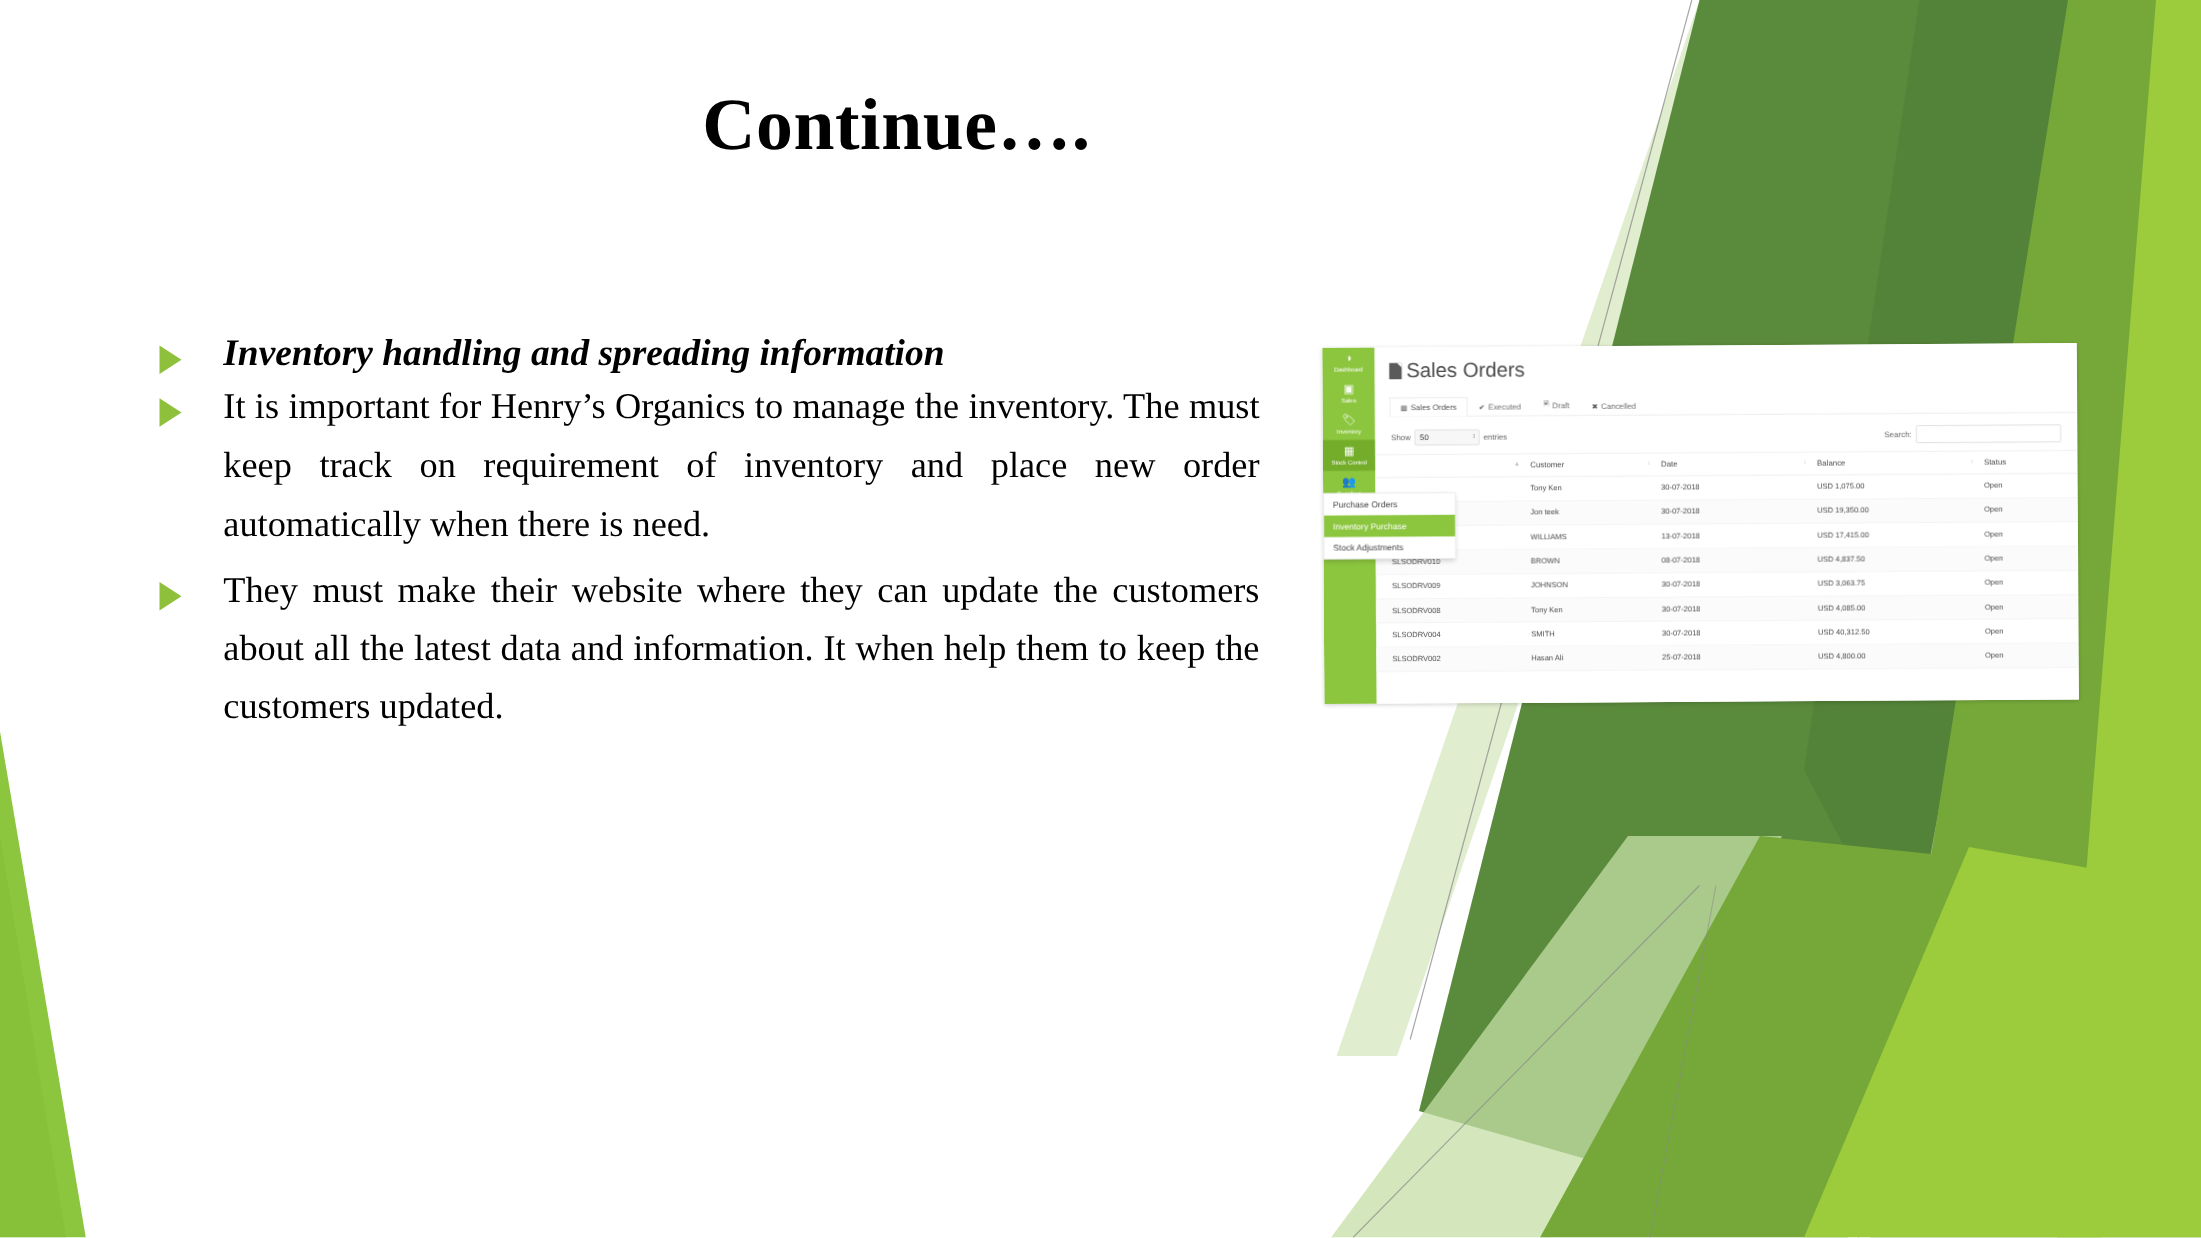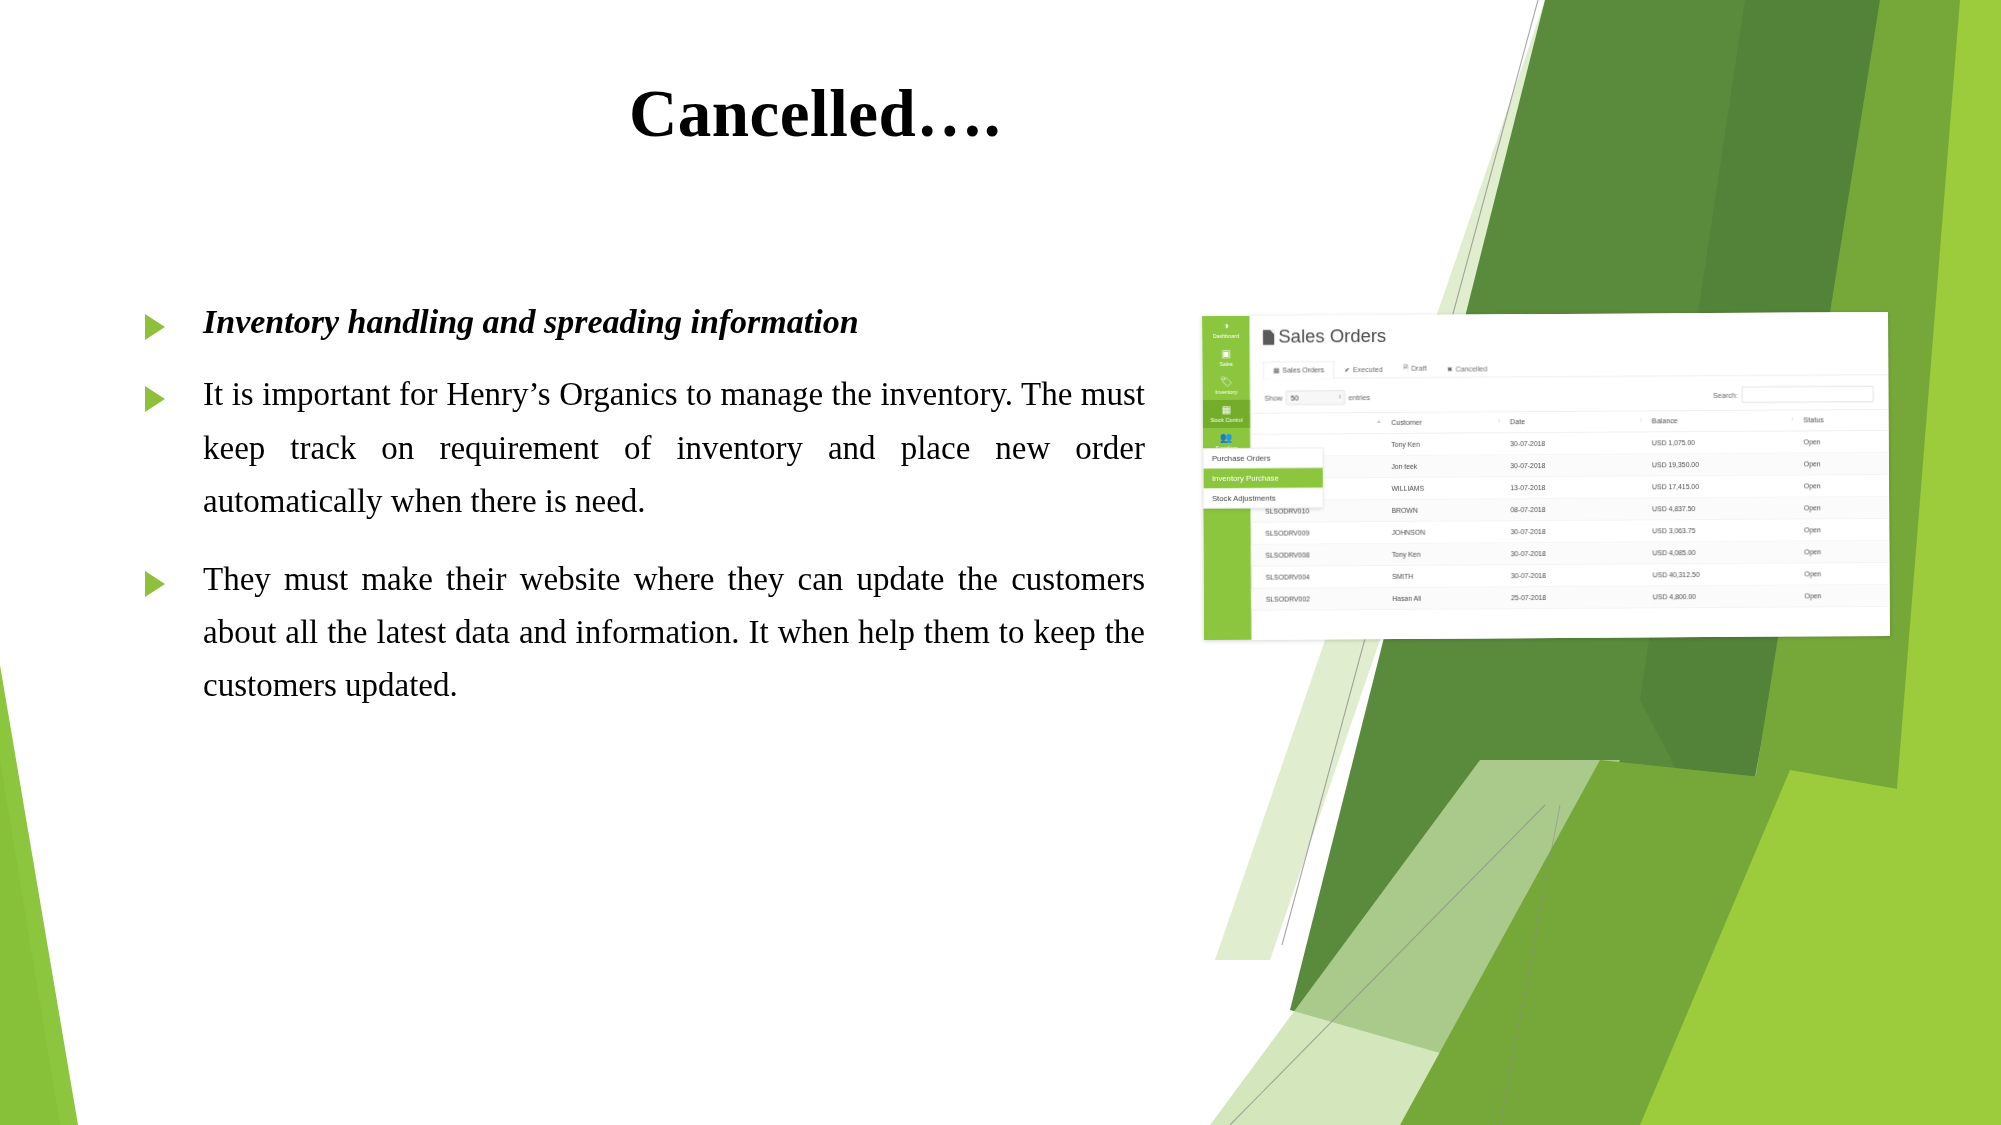--- a/index.html
+++ b/index.html
@@ -77,21 +77,20 @@
     font-style: italic;
     font-size: 34px;
     text-align: left;
     line-height: 1.3;
   }
   .bullet-text.para {
     text-align: justify;
     text-justify: inter-word;
     font-size: 33px;
     line-height: 1.62;
-    margin-top: 24px;
   }
   .bullet-row.para { margin-bottom: 6px; }
 
   
   #erp-shot {
     position: absolute;
     left: 1203px;
     top: 314px;
     width: 686px;
     height: 324px;
@@ -310,21 +309,21 @@
   <polygon points="1640,1125 1790,770 1960,800 1910,1125" fill="#9CCB3B"></polygon>
 
   <line x1="1538" y1="0" x2="1282" y2="945" stroke="#8a8a8a" stroke-width="1.1" opacity="0.75"></line>
   <line x1="1230" y1="1125" x2="1545" y2="805" stroke="#8a8a8a" stroke-width="1.1" opacity="0.7"></line>
   <line x1="1560" y1="805" x2="1500" y2="1125" stroke="#8a8a8a" stroke-width="1" opacity="0.55"></line>
 
   <polygon points="0,665 78,1125 0,1125" fill="#8CC63F"></polygon>
   <polygon points="0,760 60,1125 0,1125" fill="#7FBB33" opacity="0.5"></polygon>
 </svg>
 
-<div id="title">Cancelled….</div>
+<div id="title">Continue….</div>
 
 <div id="body-col">
 
   <div class="bullet-row">
     <span class="bullet-marker"></span>
     <span class="bullet-text heading">Inventory handling and spreading information</span>
   </div>
 
   <div class="bullet-row para">
     <span class="bullet-marker"></span>

